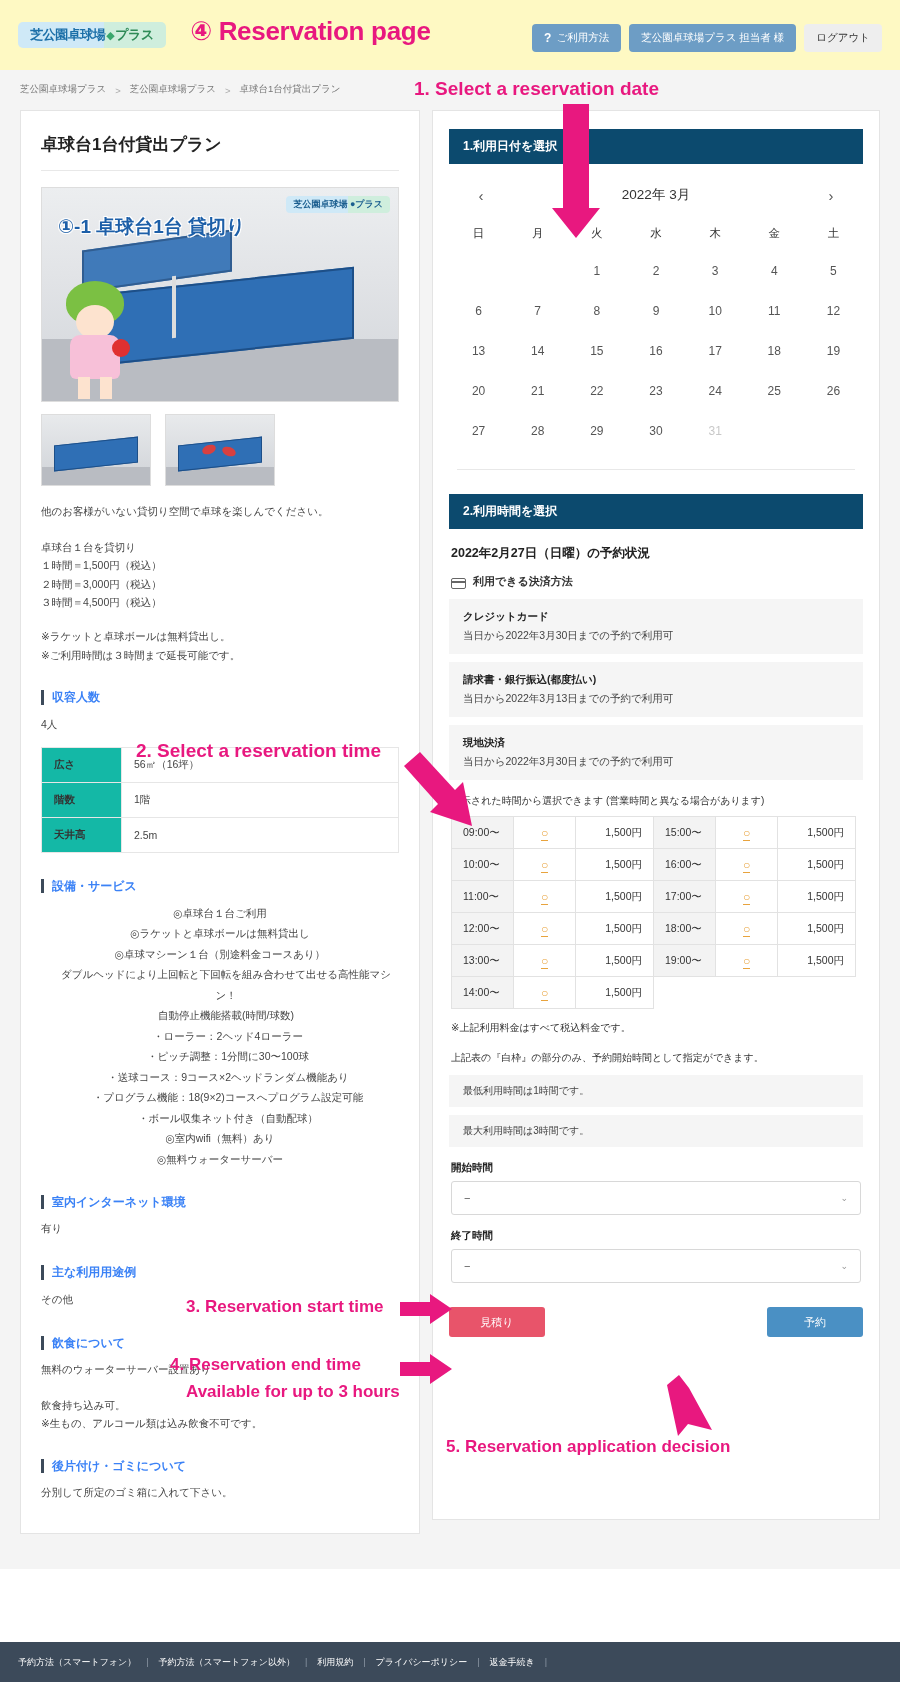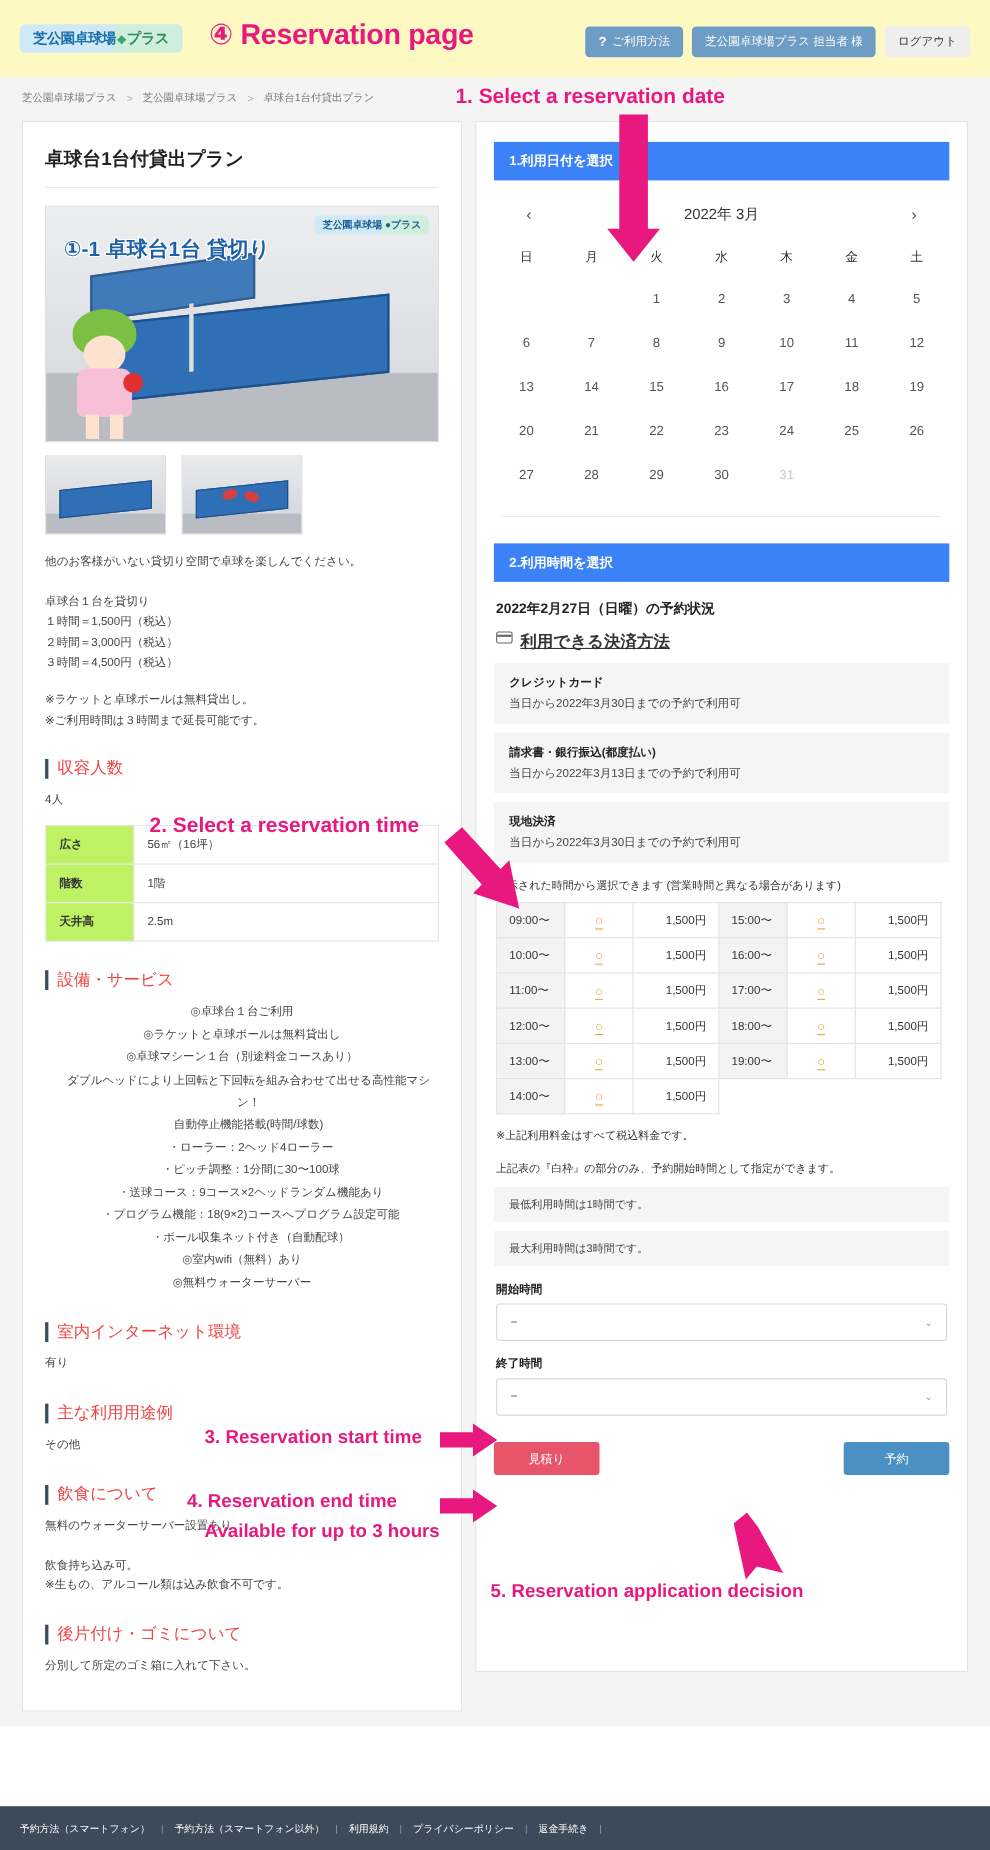--- a/index.html
+++ b/index.html
@@ -106,54 +106,54 @@
     background:linear-gradient(180deg,#e8eaec 0%,#cfd2d7 100%);
   }
   .thumb .tb-table { position:absolute; left:12px; top:26px; width:84px; height:26px; background:#2f6fb5; transform:skewY(-6deg); border:1px solid #1d4f88; }
   .thumb .tb-floor { position:absolute; left:0; right:0; bottom:0; height:18px; background:#b9bcc2; }
   .thumb .tb-p1 { position:absolute; left:36px; top:30px; width:14px; height:9px; background:#d84040; border-radius:50%; transform:rotate(-20deg); }
   .thumb .tb-p2 { position:absolute; left:56px; top:32px; width:14px; height:9px; background:#d84040; border-radius:50%; transform:rotate(20deg); }
 
   .para { font-size:10.5px; line-height:1.9; color:#444; margin:16px 0 0 0; }
   .para.tight { line-height:1.75; }
   .sec-head {
-    font-size:15px; font-weight:normal; color:#ef4444; margin:26px 0 10px 0;
+    font-size:12px; font-weight:bold; color:#3b82f6; margin:26px 0 10px 0;
     border-left:3px solid #3c4a5a; padding-left:8px; line-height:1.2;
   }
   .spec-table { width:100%; border-collapse:collapse; margin-top:12px; font-size:10.5px; }
   .spec-table th {
-    background:#bef264; color:#333; font-weight:bold; text-align:left;
+    background:#14b8a6; color:#333; font-weight:bold; text-align:left;
     padding:10px 12px; width:80px; border:1px solid #e6e6e6;
   }
   .spec-table td { padding:10px 12px; border:1px solid #e6e6e6; color:#444; }
   .feat-list { list-style:none; margin:0; padding:0; font-size:10.5px; line-height:1.95; color:#444;text-align:center; }
   .feat-list li.ind1 { padding-left:12px; }
   .feat-list li.ind2 { padding-left:16px; }
 
   
   .step-bar {
-    background:#3b82f6; color:#fff; font-size:12px; font-weight:bold;
+    background:#0c4a6e; color:#fff; font-size:12px; font-weight:bold;
     padding:9px 14px; margin-bottom:6px;
   }
   .cal-nav { display:flex; align-items:center; justify-content:space-between; padding:16px 22px 6px 22px; }
   .cal-arrow { font-size:15px; color:#555; cursor:pointer; user-select:none; width:20px; text-align:center; }
   .cal-month { font-size:13.5px; color:#333; }
   .cal { width:100%; border-collapse:collapse; margin-top:6px; }
   .cal th {
     font-size:11.5px; font-weight:normal; color:#333; padding:10px 0; text-align:center;
   }
   .cal td {
     font-size:12px; color:#555; padding:13px 0; text-align:center; cursor:pointer;
   }
   .cal td.dim { color:#c8c8c8; cursor:default; }
   .cal td.empty { cursor:default; }
   .cal-sep { border-top:1px solid #e8e8e8; margin:18px 8px 0 8px; }
 
   .res-date { font-size:12.5px; font-weight:bold; color:#222; margin:16px 0 12px 2px; }
-  .pay-head { display:flex; align-items:flex-start; gap:7px; font-size:15px; font-weight:bold; color:#333; margin:0 0 10px 2px;text-decoration:underline; }
+  .pay-head { display:flex; align-items:flex-end; gap:7px; font-size:11px; font-weight:bold; color:#333; margin:0 0 10px 2px; }
   .card-icon { width:15px; height:11px; border:1.5px solid #666; border-radius:2px; position:relative; }
   .card-icon:after { content:""; position:absolute; left:0; right:0; top:2px; height:2px; background:#666; }
   .pay-box { background:#f5f5f5; padding:11px 14px; margin-bottom:8px; }
   .pay-name { font-size:10.5px; font-weight:bold; color:#222; margin-bottom:5px; }
   .pay-desc { font-size:10.5px; color:#444; }
 
   .slot-note { font-size:10px; color:#333; margin:14px 0 8px 2px; }
   .slot-table { border-collapse:collapse; margin-left:2px; }
   .slot-table td { border:1px solid #e2e2e2; font-size:10.5px; height:32px; }
   .slot-time { background:#f3f3f3; color:#333; padding:0 11px; width:62px; text-align:left; }

